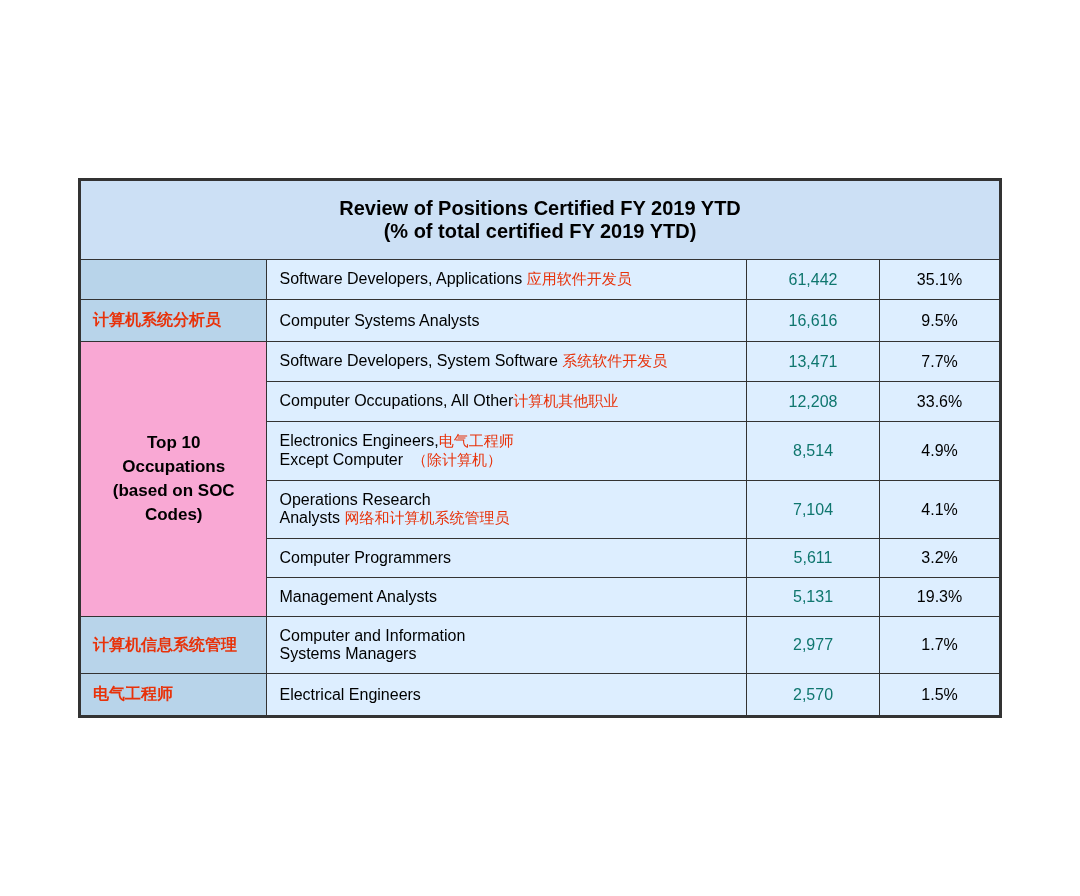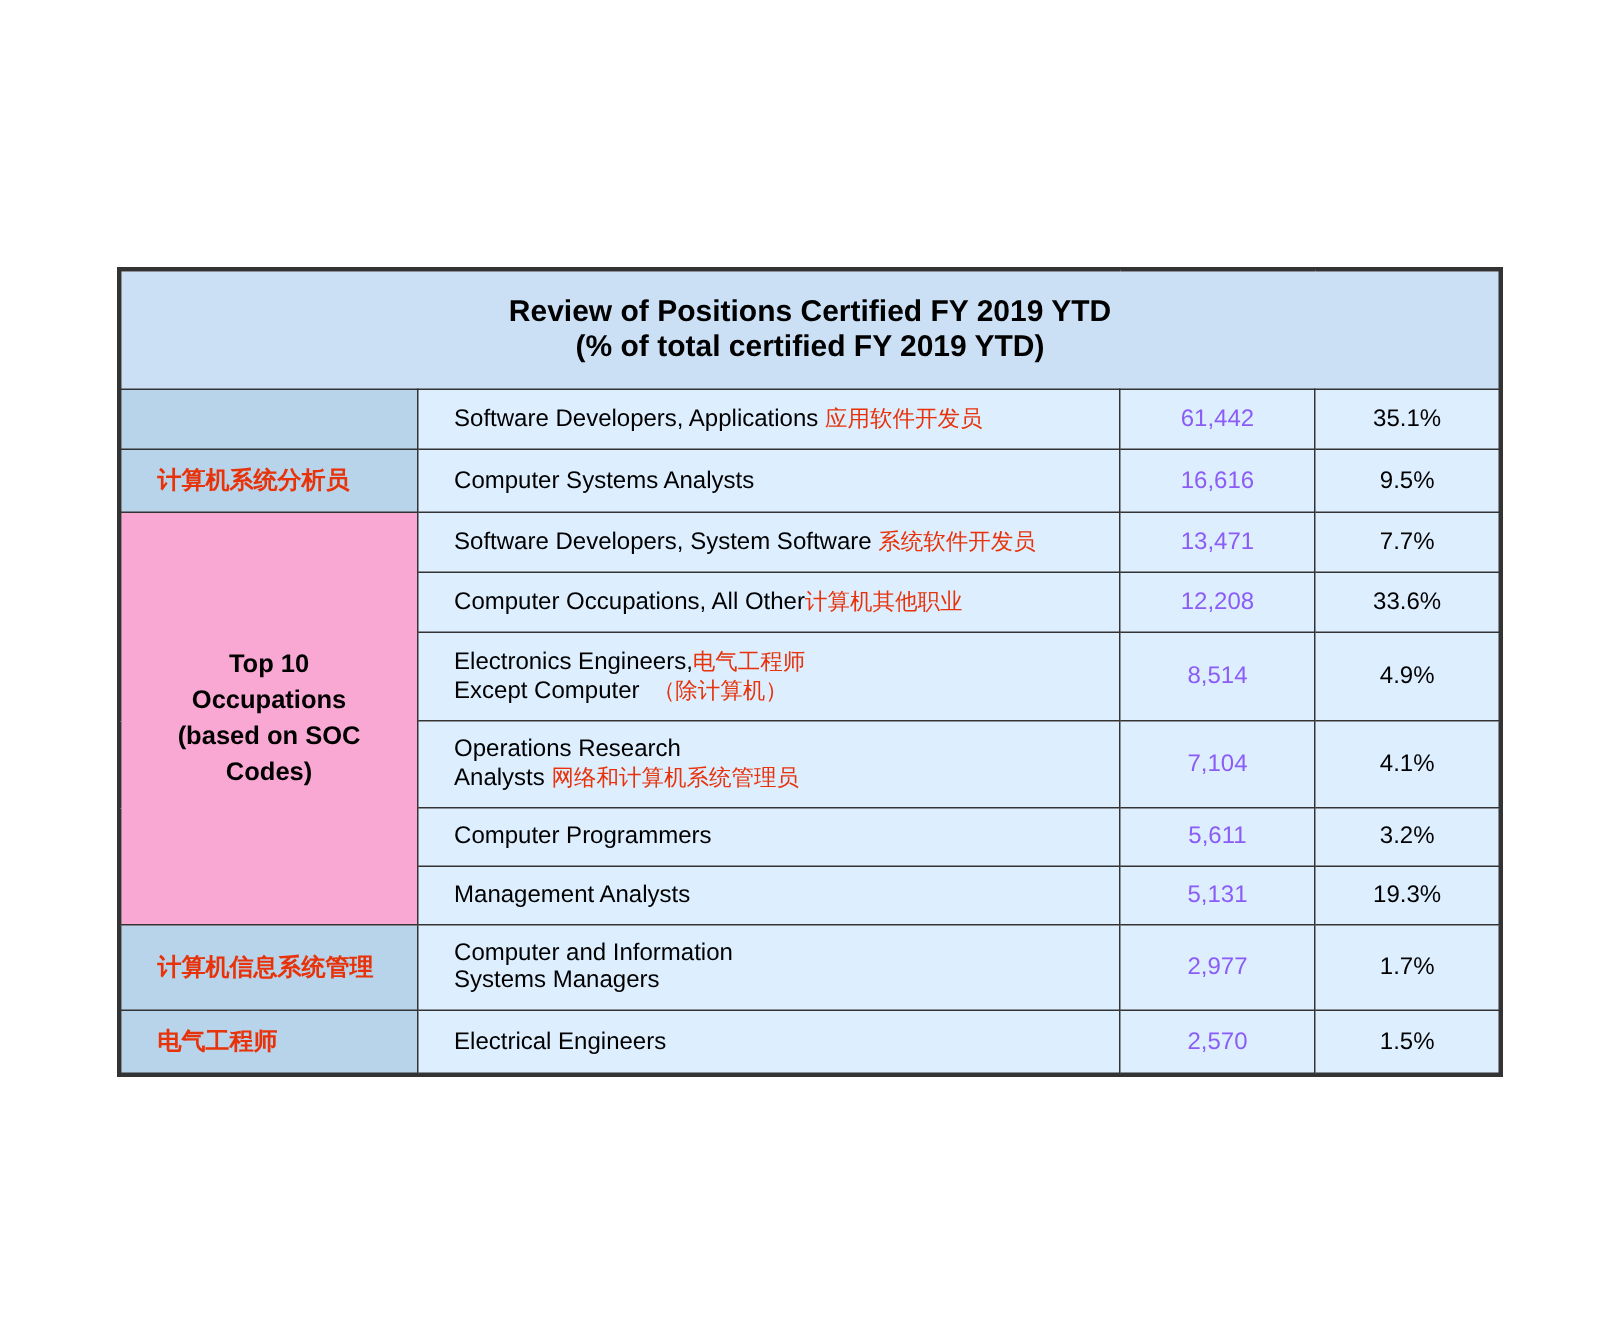--- a/index.html
+++ b/index.html
@@ -16,21 +16,21 @@
       width: 924px;
       border: 2px solid #333;
       border-collapse: collapse;
     }
     table {
       width: 100%;
       border-collapse: collapse;
     }
     th, td {
       border: 1px solid #333;
-      padding: 10px 24px;
+      padding: 10px 12px;
       vertical-align: middle;
     }
     .header-row th {
       background: #cce0f5;
       text-align: center;
       font-size: 20px;
       font-weight: bold;
       color: #000;
       padding: 16px 12px;
     }
@@ -54,21 +54,21 @@
       width: 360px;
     }
     .occupation-cell .chinese {
       color: #e8320a;
       font-size: 15px;
     }
     .number-cell {
       background: #ddeeff;
       text-align: center;
       font-size: 16px;
-      color: #8b5cf6;
+      color: #0f766e;
       width: 100px;
     }
     .percent-cell {
       background: #ddeeff;
       text-align: center;
       font-size: 16px;
       color: #000;
       width: 90px;
     }
     .top10-label {

